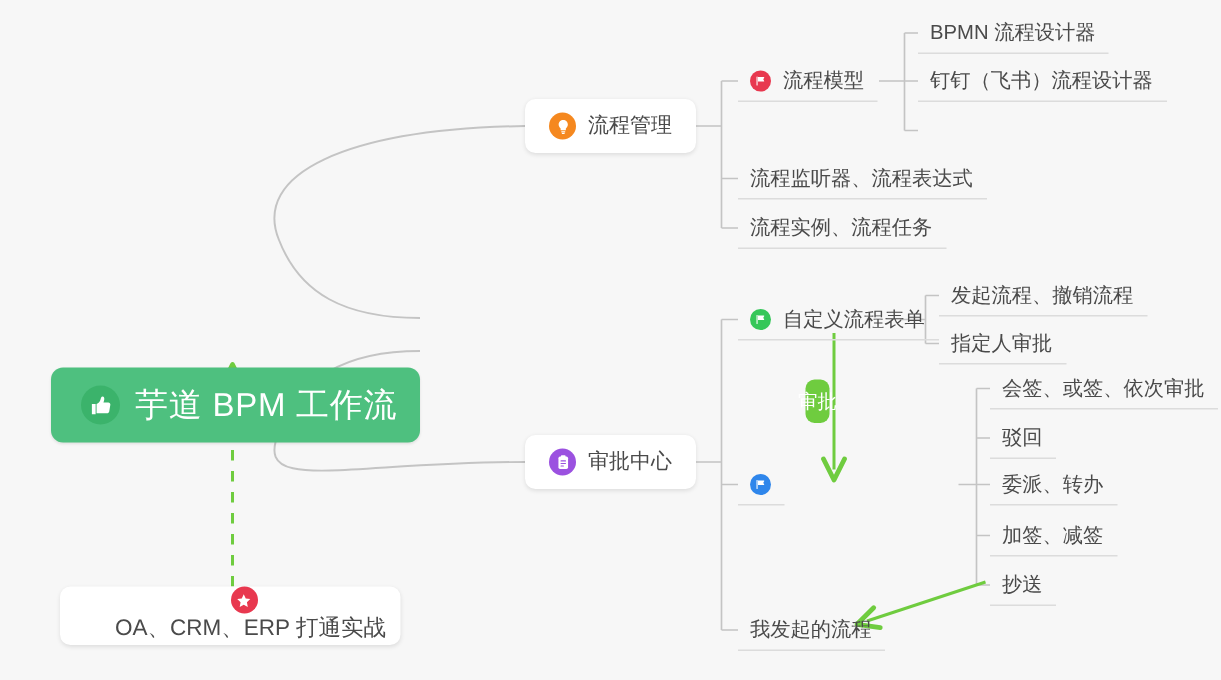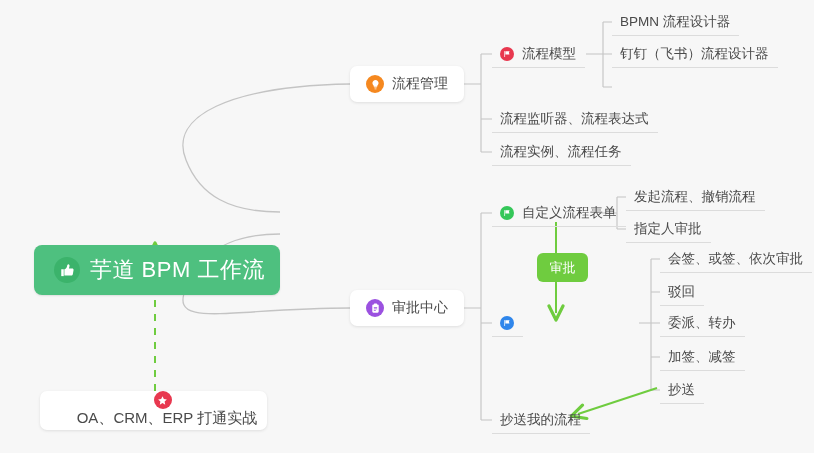--- a/index.html
+++ b/index.html
@@ -111,21 +111,21 @@
     font-size: 15px;
     margin-left: 9px;
     white-space: nowrap;
   }
 
   
   .tag-node {
     position: absolute;
     left: 537px;
     top: 253px;
-    width: 51px;
+    width: 16px;
     height: 29px;
     background: #6fcc3f;
     border-radius: 6px;
     display: flex;
     align-items: center;
     justify-content: center;
   }
   .tag-label {
     color: #ffffff;
     font-size: 13px;
@@ -276,21 +276,21 @@
     <span class="leaf-label">委派、转办</span>
   </div>
   <div class="leaf-node" style="left:660px; top:344px;">
     <span class="leaf-label">加签、减签</span>
   </div>
   <div class="leaf-node" style="left:660px; top:377px;">
     <span class="leaf-label">抄送</span>
   </div>
 
   <div class="leaf-node" style="left:492px; top:407px;">
-    <span class="leaf-label">抄送我的流程</span>
+    <span class="leaf-label">我发起的流程</span>
   </div>
 
   <div class="tag-node">
     <span class="tag-label">审批</span>
   </div>
 
   <div class="callout-card">
     <span class="icon-badge" style="background:#e8384f;">
       <svg width="11" height="11" viewBox="0 0 24 24" fill="#ffffff">
         <path d="M12,2.5 L14.9,8.8 L21.5,9.6 L16.6,14.2 L17.9,21 L12,17.7 L6.1,21

